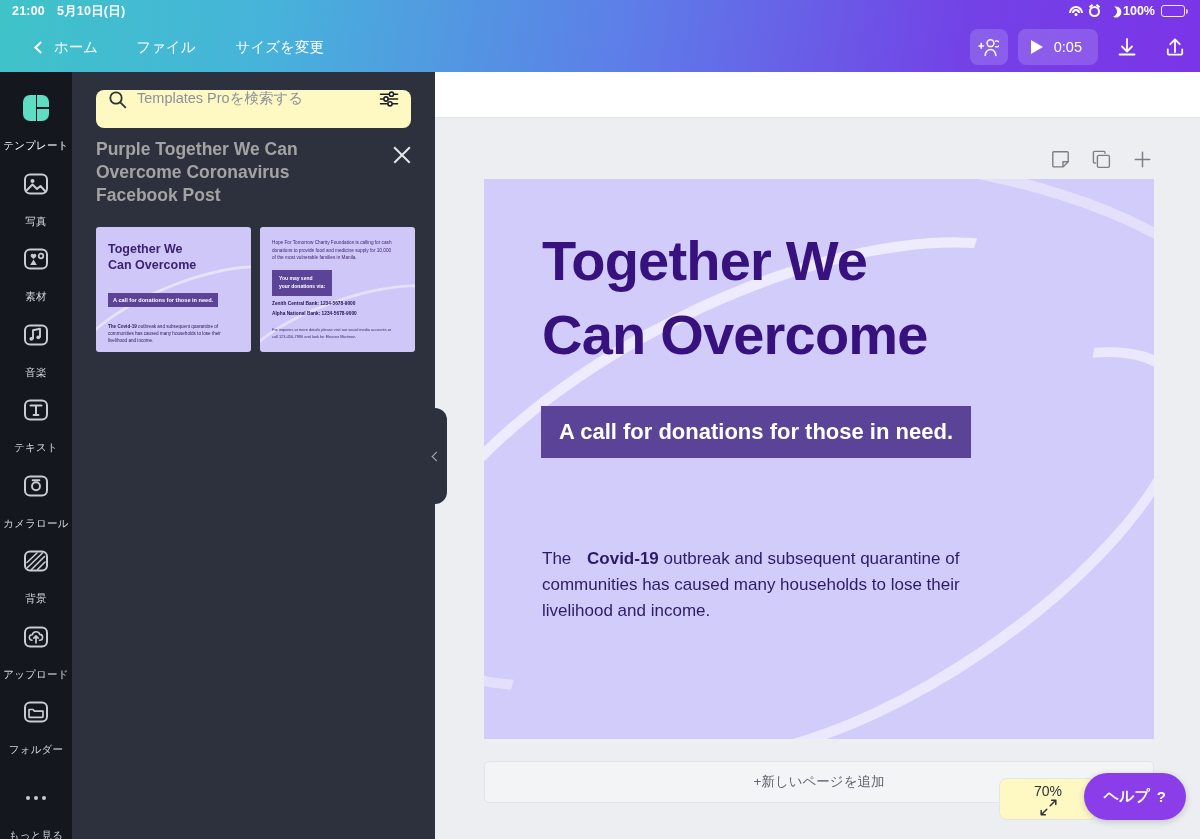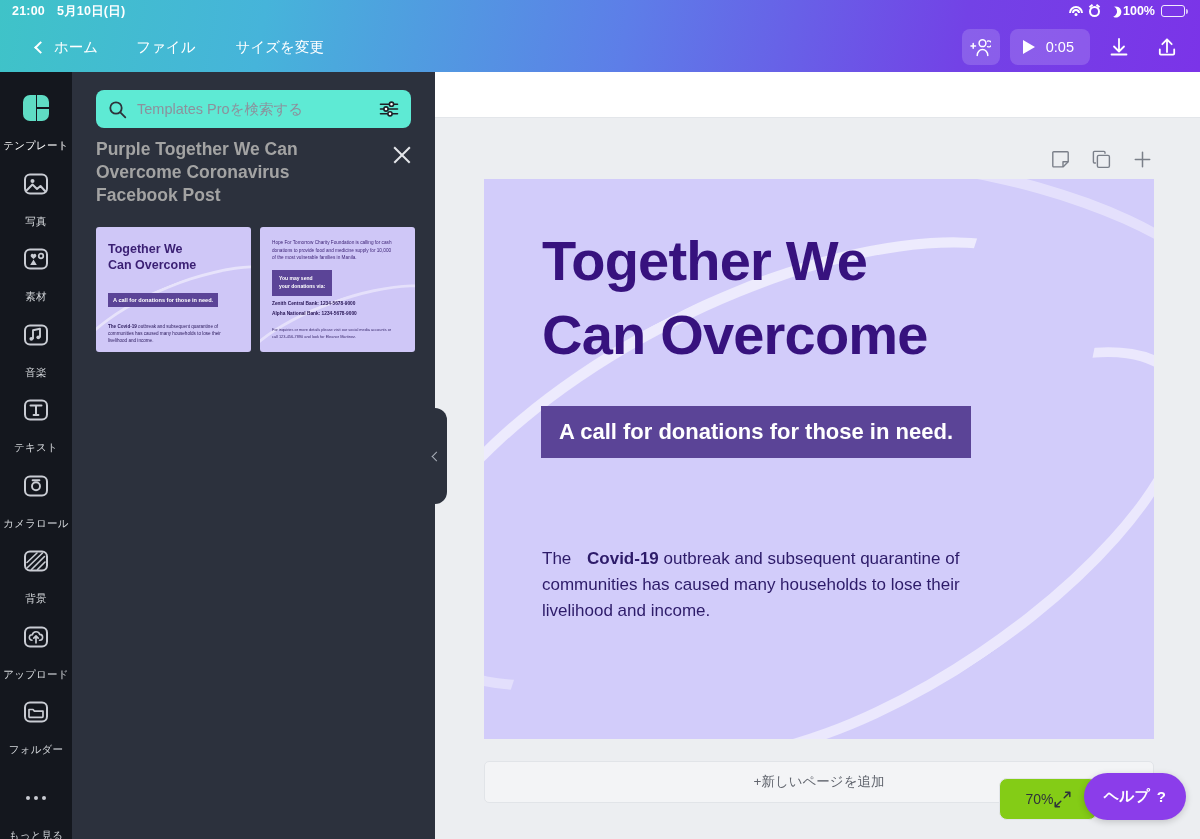--- a/index.html
+++ b/index.html
@@ -43,21 +43,21 @@
 
   .navbar {
     position: absolute; left: 0; top: 22px; width: 1200px; height: 50px;
     display: flex; align-items: center; color: #fff;
   }
   .nav-left { display: flex; align-items: flex-start; gap: 0; padding-left: 24px; }
   .nav-item { display: flex; align-items: center; gap: 9px;
     font-size: 14.5px; color: #fff; padding: 7px 12px; border-radius: 6px; cursor: pointer; white-space: nowrap; }
   .chev-left { width: 9px; height: 9px; border-left: 2px solid #fff; border-bottom: 2px solid #fff;
      transform: rotate(45deg); display:inline-block; }
-  .nav-right { margin-left: auto; display: flex; align-items: center; gap: 10px; padding-right: 14px; }
+  .nav-right { margin-left: auto; display: flex; align-items: center; gap: 10px; padding-right: 6px; }
   .btn-pill {
     background: rgba(255,255,255,.16); border-radius: 8px; height: 36px;
     display: flex; align-items: center; justify-content: center; cursor: pointer; color: #fff;
   }
   .btn-collab { width: 38px; }
   .btn-play { padding: 0 16px 0 13px; gap: 11px; font-size: 14.5px; font-weight: 500; }
   .play-tri { width: 0; height: 0; border-left: 12px solid #fff; border-top: 7.5px solid transparent; border-bottom: 7.5px solid transparent; }
   .icon-btn { width: 38px; height: 36px; display:flex; align-items:center; justify-content:center; cursor: pointer; }
   svg.ic { display:block; }
 
@@ -85,21 +85,21 @@
   }
   .panel-notch {
     position: absolute; left: 423px; top: 408px; width: 24px; height: 96px;
     background: #2c313d; border-radius: 0 12px 12px 0;
     display: flex; align-items: center; justify-content: center; cursor: pointer; z-index: 5;
   }
   .notch-chev { width: 7px; height: 7px; border-left: 1.7px solid #a9aeb8; border-bottom: 1.7px solid #a9aeb8;
      transform: rotate(45deg); margin-left: 3px; }
   .searchbar {
     position: absolute; left: 24px; top: 18px; width: 315px; height: 38px;
-    background: #5eead4; border-radius: 8px; display: flex; align-items: center; padding: 0 12px; gap: 10px;
+    background: #fef9c3; border-radius: 8px; display: flex; align-items: flex-start; padding: 0 12px; gap: 10px;
   }
   .searchbar input {
     border: none; outline: none; flex: 1; font-size: 14.5px; color: #3b3f49;
     font-family: "Liberation Sans", sans-serif; background: transparent;
   }
   .searchbar input::placeholder { color: #8c919c; }
   .panel-title {
     position: absolute; left: 24px; top: 66px; width: 280px;
     color: #a3a3a3; font-size: 17.5px; font-weight: bold; line-height: 1.32;
   }
@@ -164,22 +164,22 @@
   .d-body b { color: #2d1b69; font-weight: bold; margin-left: 11px; }
 
   .addpage {
     position: absolute; left: 49px; top: 643px; width: 670px; height: 42px;
     background: #f3f4f6; border: 1px solid #e1e4e8; border-radius: 5px;
     display: flex; align-items: center; justify-content: center;
     color: #61656e; font-size: 13.5px; cursor: pointer;
   }
   .zoomctl {
     position: absolute; right: 103px; bottom: 19px; width: 98px; height: 42px;
-    background: #84cc16; border: 1px solid #e2e5e9; border-radius: 8px;
-    display: flex; align-items: center; justify-content: center; cursor: pointer;
+    background: #fef9c3; border: 1px solid #e2e5e9; border-radius: 8px;
+    display: flex; align-items: center; justify-content: center; cursor: pointer; flex-direction: column;
   }
   .zoomctl .pct { font-size: 14px; color: #2e323a; }
   .helpbtn {
     position: absolute; right: 14px; bottom: 19px; height: 47px; padding: 0 20px;
     background: #8b3dea; color: #fff; border-radius: 24px;
     display: flex; align-items: center; gap: 7px; font-size: 15px; font-weight: bold; cursor: pointer;
     box-shadow: 0 2px 7px rgba(0,0,0,.18);
   }
 </style>
 </head>

